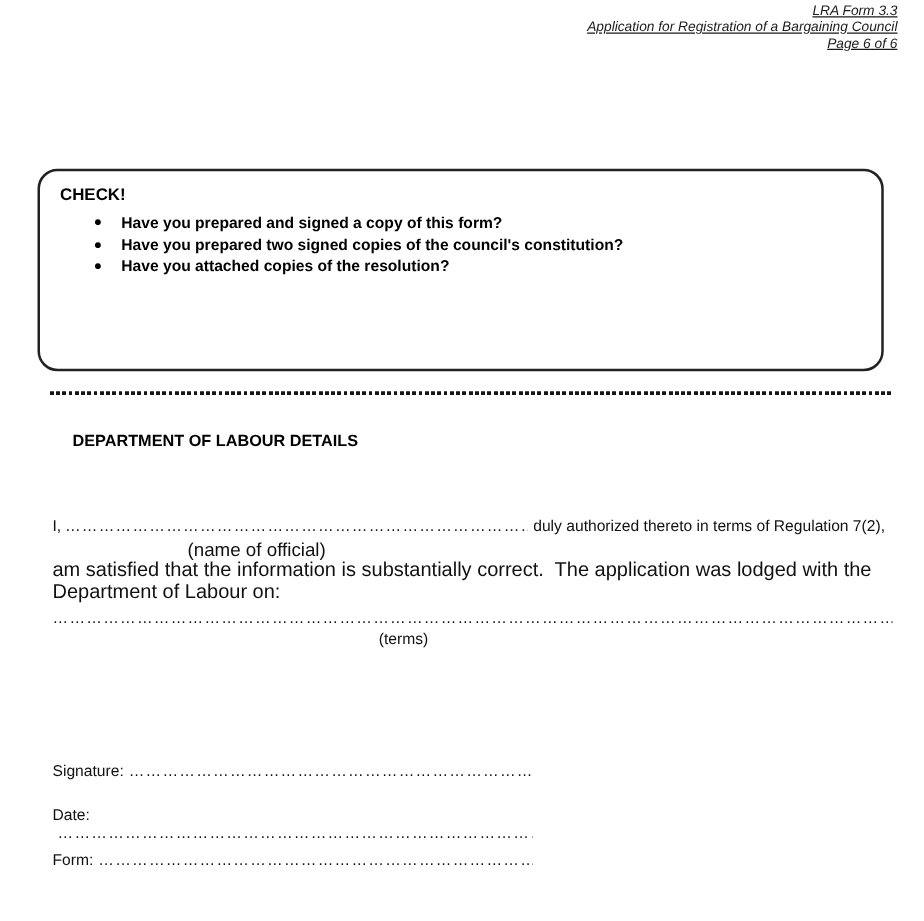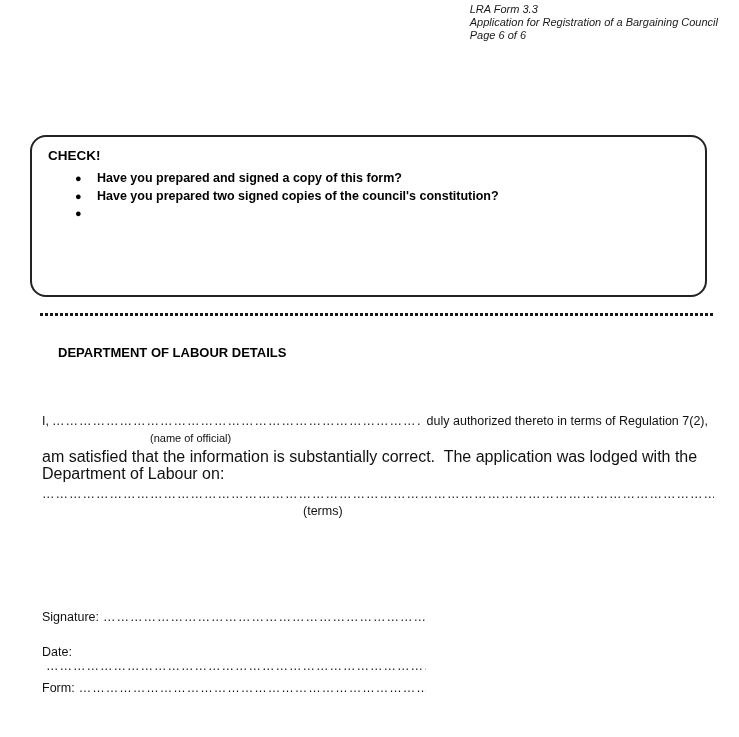--- a/index.html
+++ b/index.html
@@ -12,25 +12,26 @@
     font-family: "Liberation Sans", sans-serif;
     color: #111;
     overflow: hidden;
   }
 
   
   .header {
     position: absolute;
     top: 3px;
     right: 21px;
-    text-align: left;
+    text-align: right;
     font-style: italic;
     font-size: 11px;
     line-height: 13px;
     color: #1a1a1a;
+    text-decoration: underline;
   }
 
   
   .check-box {
     position: absolute;
     top: 135px;
     left: 30px;
     width: 677px;
     height: 162px;
     border: 2px solid #222;
@@ -96,21 +97,21 @@
   .line1 .dots {
     flex: 1 1 auto;
     overflow: hidden;
     margin: 0 5px 0 3px;
     letter-spacing: 1px;
   }
   .name-caption {
     position: absolute;
     top: 432px;
     left: 150px;
-    font-size: 11px;
+    font-size: 15px;
   }
   .line2 {
     position: absolute;
     top: 448px;
     left: 42px;
     width: 680px;
     font-size: 16px;
     line-height: 17px;
   }
 
@@ -167,20 +168,21 @@
       <li class="check-item">
         <span class="bullet">●</span>
         <span>Have you prepared and signed a copy of this form?</span>
       </li>
       <li class="check-item">
         <span class="bullet">●</span>
         <span>Have you prepared two signed copies of the council's constitution?</span>
       </li>
       <li class="check-item">
         <span class="bullet">●</span>
+        <span>Have you attached copies of the resolution?</span>
       </li>
     </ul>
   </div>
 
   <div class="divider"></div>
 
   <div class="section-heading">DEPARTMENT OF LABOUR DETAILS</div>
 
   <div class="line1">
     <span>I,</span>

